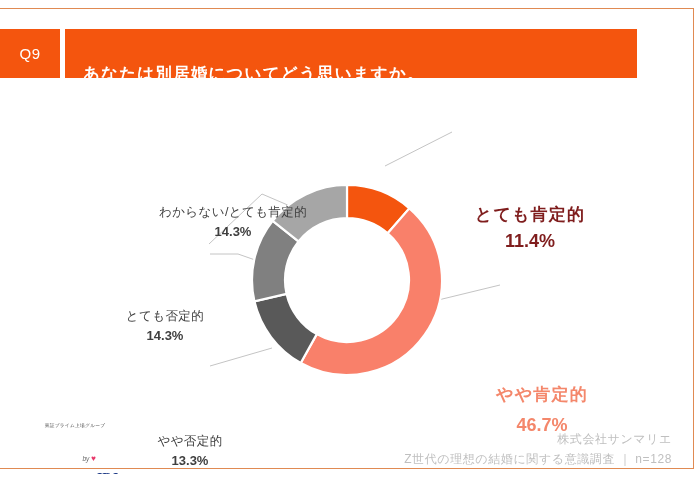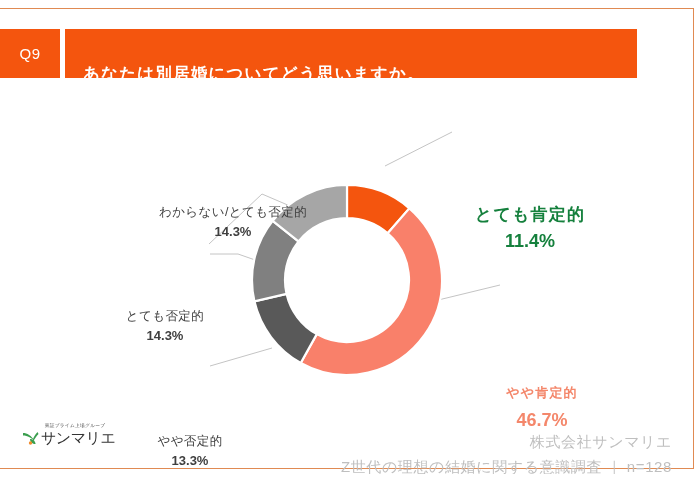--- a/index.html
+++ b/index.html
@@ -45,48 +45,48 @@
 
   .lab-gray{color:#3f3f3f;}
   .lab-gray .nm{font-size:12.5px;letter-spacing:.4px;}
   .lab-gray .pc{font-size:13px;font-weight:600;margin-top:2px;}
 
   .lab-dk   {left:118px;top:118px;width:230px;}
   .lab-vneg {left:95px;top:222px;width:140px;}
   .lab-sneg {left:120px;top:347px;width:140px;}
 
   .lab-pos{
-    left:430px;top:118px;width:200px;color:#15803d;
+    left:430px;top:118px;width:200px;color:#7f1d1d;
   }
   .lab-pos .nm{font-size:17px;font-weight:700;letter-spacing:1.2px;}
   .lab-pos .pc{font-size:18px;font-weight:700;margin-top:2px;}
 
   .lab-spos{
     left:442px;top:298px;width:200px;color:#F4876B;
   }
-  .lab-spos .nm{font-size:13px;font-weight:700;letter-spacing:1.2px;}
+  .lab-spos .nm{font-size:17px;font-weight:700;letter-spacing:1.2px;}
   .lab-spos .pc{font-size:18px;font-weight:700;margin-top:6px;}
 
   
   .logo{position:absolute;left:22px;top:423px;width:96px;height:42px;}
   .logo .cap{
     font-size:4.6px;color:#555;letter-spacing:.3px;text-align:center;
     transform:scale(1.02);transform-origin:center;margin-left:10px;
   }
   .logo .mainrow{display:flex;align-items:center;margin-top:1px;}
   .logo .leaf{width:17px;height:15px;flex:0 0 auto;margin-right:2px;}
   .logo .brand{font-size:15px;color:#333;letter-spacing:-.5px;font-weight:500;}
   .logo .byrow{display:flex;align-items:center;justify-content:flex-end;margin-top:1px;}
   .logo .by{font-size:6.5px;color:#666;margin-right:2px;font-style:italic;}
   .logo .heart{color:#E8396B;font-size:8px;margin-right:1px;}
   .logo .ibj{font-family:"Liberation Serif","DejaVu Serif",serif;font-size:14px;font-weight:700;color:#1F3C88;letter-spacing:-.3px;margin-top:42px;}
 
   .credit{
     position:absolute;right:28px;top:430px;text-align:right;color:#BFBFBF;
-    font-size:15px;line-height:1.65;letter-spacing:.6px;
+    font-size:12px;line-height:1.65;letter-spacing:.6px;
   }
 </style>
 </head>
 <body>
 
 <div id="slide">
 
   <div class="frame"></div>
 
   <div class="qbadge">
@@ -118,21 +118,21 @@
 
         <path fill="#595959" stroke="#ffffff" stroke-width="2.2" d="M 300.71 276.96 A 95 95 0 0 1 254.42 215.31 L 286.58 207.90 A 62 62 0 0 0 316.79 248.14 Z"></path>
 
         <path fill="#808080" stroke="#ffffff" stroke-width="2.2" d="M 254.42 215.31 A 95 95 0 0 1 272.67 134.84 L 298.49 155.39 A 62 62 0 0 0 286.58 207.90 Z"></path>
 
         <path fill="#A6A6A6" stroke="#ffffff" stroke-width="2.2" d="M 272.67 134.84 A 95 95 0 0 1 347.00 99.00 L 347.00 132.00 A 62 62 0 0 0 298.49 155.39 Z"></path>
       </g>
     </svg>
 
     <div class="dlabel lab-gray lab-dk">
-      <span class="nm">わからない/とても否定的</span>
+      <span class="nm">わからない/とても肯定的</span>
       <span class="pc">14.3%</span>
     </div>
 
     <div class="dlabel lab-gray lab-vneg">
       <span class="nm">とても否定的</span>
       <span class="pc">14.3%</span>
     </div>
 
     <div class="dlabel lab-gray lab-sneg">
       <span class="nm">やや否定的</span>
@@ -145,29 +145,20 @@
     </div>
 
     <div class="dlabel lab-spos">
       <span class="nm">やや肯定的</span>
       <span class="pc">46.7%</span>
     </div>
   </div>
 
   <div class="logo">
     <div class="cap">東証プライム上場グループ</div>
-    <div class="mainrow">
-      <svg class="leaf" viewBox="0 0 34 30">
-        <path d="M2 4 C10 4 19 9 25 20 C20 14 11 9 2 9 Z" fill="#3A9E4E"></path>
-        <path d="M31 2 C25 8 21 16 19 26 C24 18 29 10 33 6 Z" fill="#3A9E4E"></path>
-        <path d="M16 16 C22 16 27 21 27 26 C21 26 16 22 16 16 Z" fill="#3A9E4E"></path>
-        <circle cx="17" cy="24" r="3.4" fill="#F08C2E"></circle>
-      </svg>
-      <span class="brand">サンマリエ</span>
-    </div>
     <div class="byrow">
       <span class="by">by</span>
       <span class="heart">♥</span>
       <span class="ibj">IBJ</span>
     </div>
   </div>
 
   <div class="credit">
     <div>株式会社サンマリエ</div>
     <div>Z世代の理想の結婚に関する意識調査 ｜ n=128</div>

